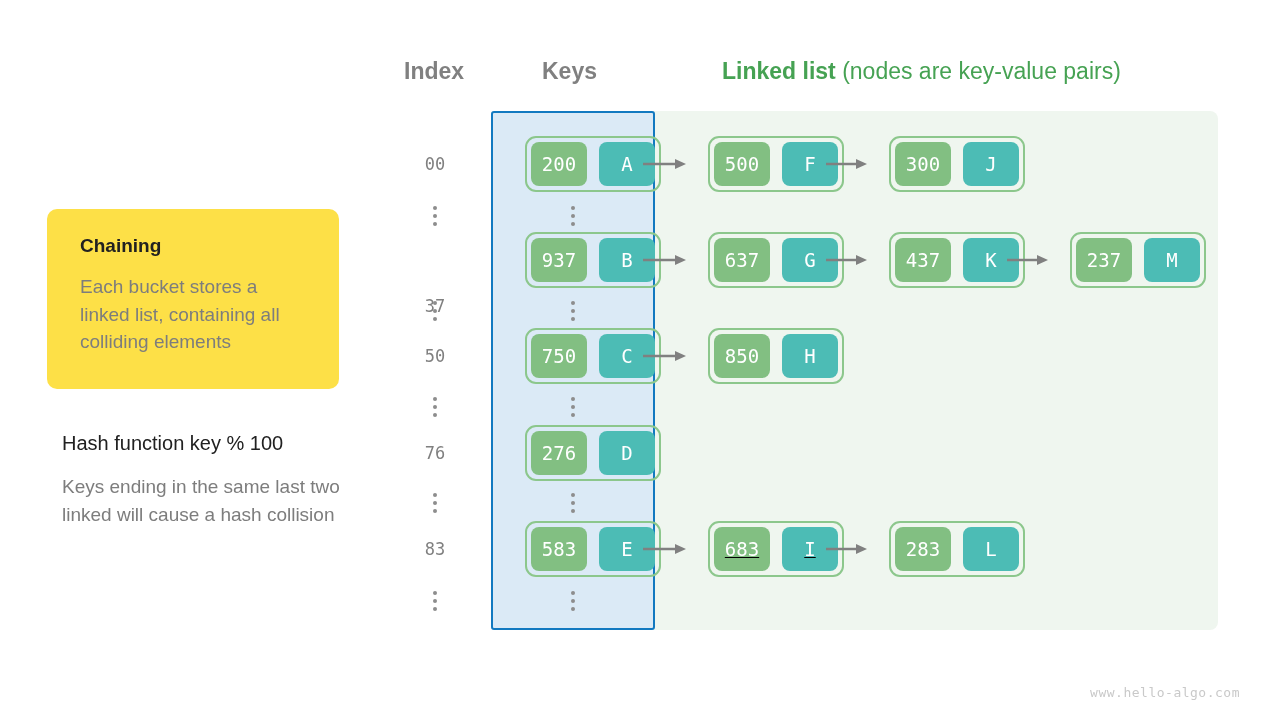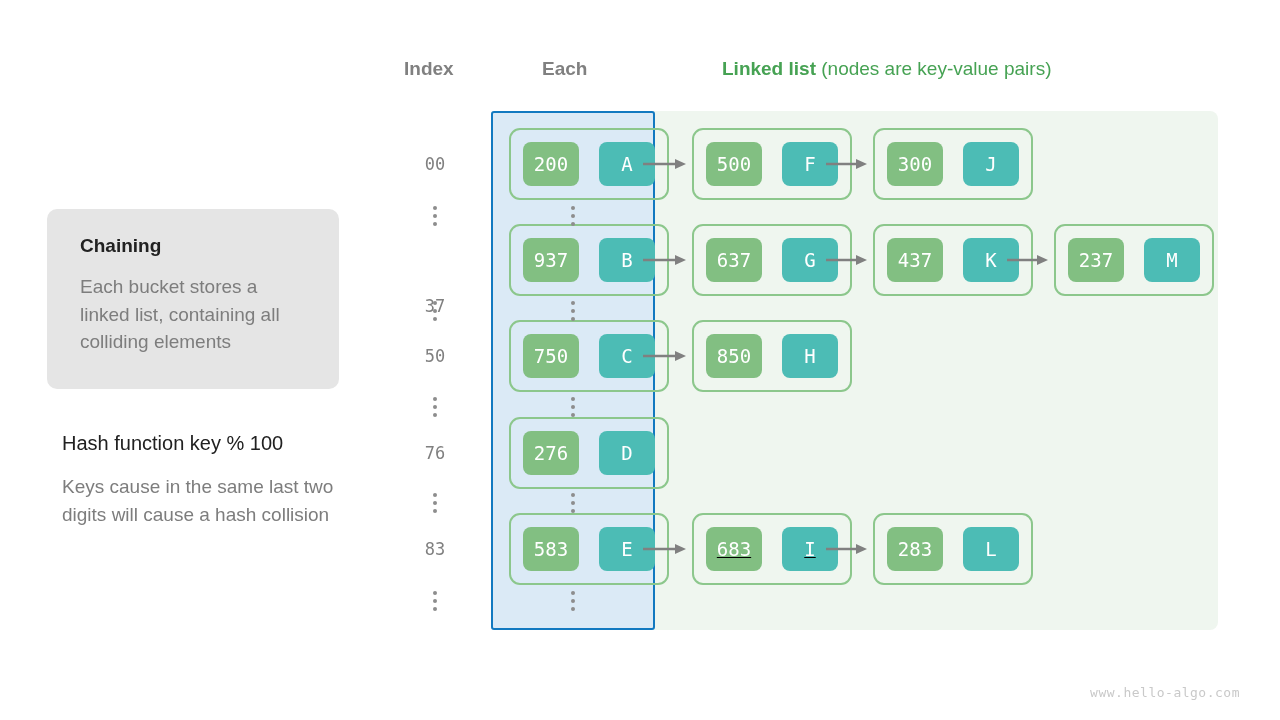--- a/index.html
+++ b/index.html
@@ -17,21 +17,21 @@
   .stage {
     position: absolute;
     left: 0; top: 0;
     width: 1280px;
     height: 720px;
   }
 
   
   .col-header {
     position: absolute;
-    font-size: 19px;
+    font-size: 23px;
     font-weight: bold;
     color: #808080;
     white-space: nowrap;
   }
   #hdr-index { left: 404px; top: 58px; }
   #hdr-array { left: 542px; top: 58px; }
   #hdr-linked {
     left: 722px; top: 58px;
     color: #46a253;
     font-weight: normal;
@@ -87,27 +87,28 @@
     width: 4px;
     height: 4px;
     border-radius: 50%;
     background: #8d8d8d;
   }
 
   
   .node {
     position: absolute;
     display: flex;
-    gap: 20px;
-    padding: 12px;
+    gap: 12px;
+    padding: 4px;
     border: 2px solid #8cc78c;
     border-radius: 11px;
     background: transparent;
     transform: translateY(-50%);
     box-sizing: border-box;
+    margin-left: 16px;
   }
   .node .key, .node .val {
     width: 56px;
     height: 44px;
     display: flex;
     align-items: center;
     justify-content: center;
     border-radius: 8px;
     color: #ffffff;
     font-family: "DejaVu Sans Mono", "Liberation Mono", monospace;
@@ -125,21 +126,21 @@
   }
   .arrow svg { display: block; overflow: visible; }
 
   
   .info-card {
     position: absolute;
     left: 47px;
     top: 209px;
     width: 292px;
     height: 180px;
-    background: #e5e5e5;
+    background: #fde047;
     border-radius: 10px;
     box-sizing: border-box;
     padding: 26px 28px 0 33px;
   }
   .info-title {
     font-size: 19px;
     font-weight: bold;
     color: #212121;
     margin: 0 0 16px 0;
   }
@@ -183,21 +184,21 @@
 </style>
 </head>
 <body>
 
 <div class="stage">
 
   <div class="ll-panel"></div>
   <div class="arr-panel"></div>
 
   <div class="col-header" id="hdr-index">Index</div>
-  <div class="col-header" id="hdr-array">Each</div>
+  <div class="col-header" id="hdr-array">Keys</div>
   <div class="col-header" id="hdr-linked"><span class="strong">Linked list</span><span> (nodes are key-value pairs)</span></div>
 
   <div id="rows-container">
       <div class="index-label" style="top: 164px;">00</div>
       <div class="node" style="left: 509px; top: 164px;">
         <div class="key">200</div>
         <div class="val">A</div>
       </div>
       <div class="arrow" style="left: 643px; top: 164px; width: 43px;">
         <svg width="43" height="12" viewBox="0 0 43 12">
@@ -351,18 +352,18 @@
       </div>
     </div>
 
   <div class="info-card">
     <p class="info-title">Chaining</p>
     <p class="info-body">Each bucket stores a linked list, containing all colliding elements</p>
   </div>
 
   <div class="note">
     <p class="note-title">Hash function key % 100</p>
-    <p class="note-body">Keys cause in the same last two digits will cause a hash collision</p>
+    <p class="note-body">Keys ending in the same last two linked will cause a hash collision</p>
   </div>
 
   <div class="watermark">www.hello-algo.com</div>
 
 </div>
 
 </body></html>

